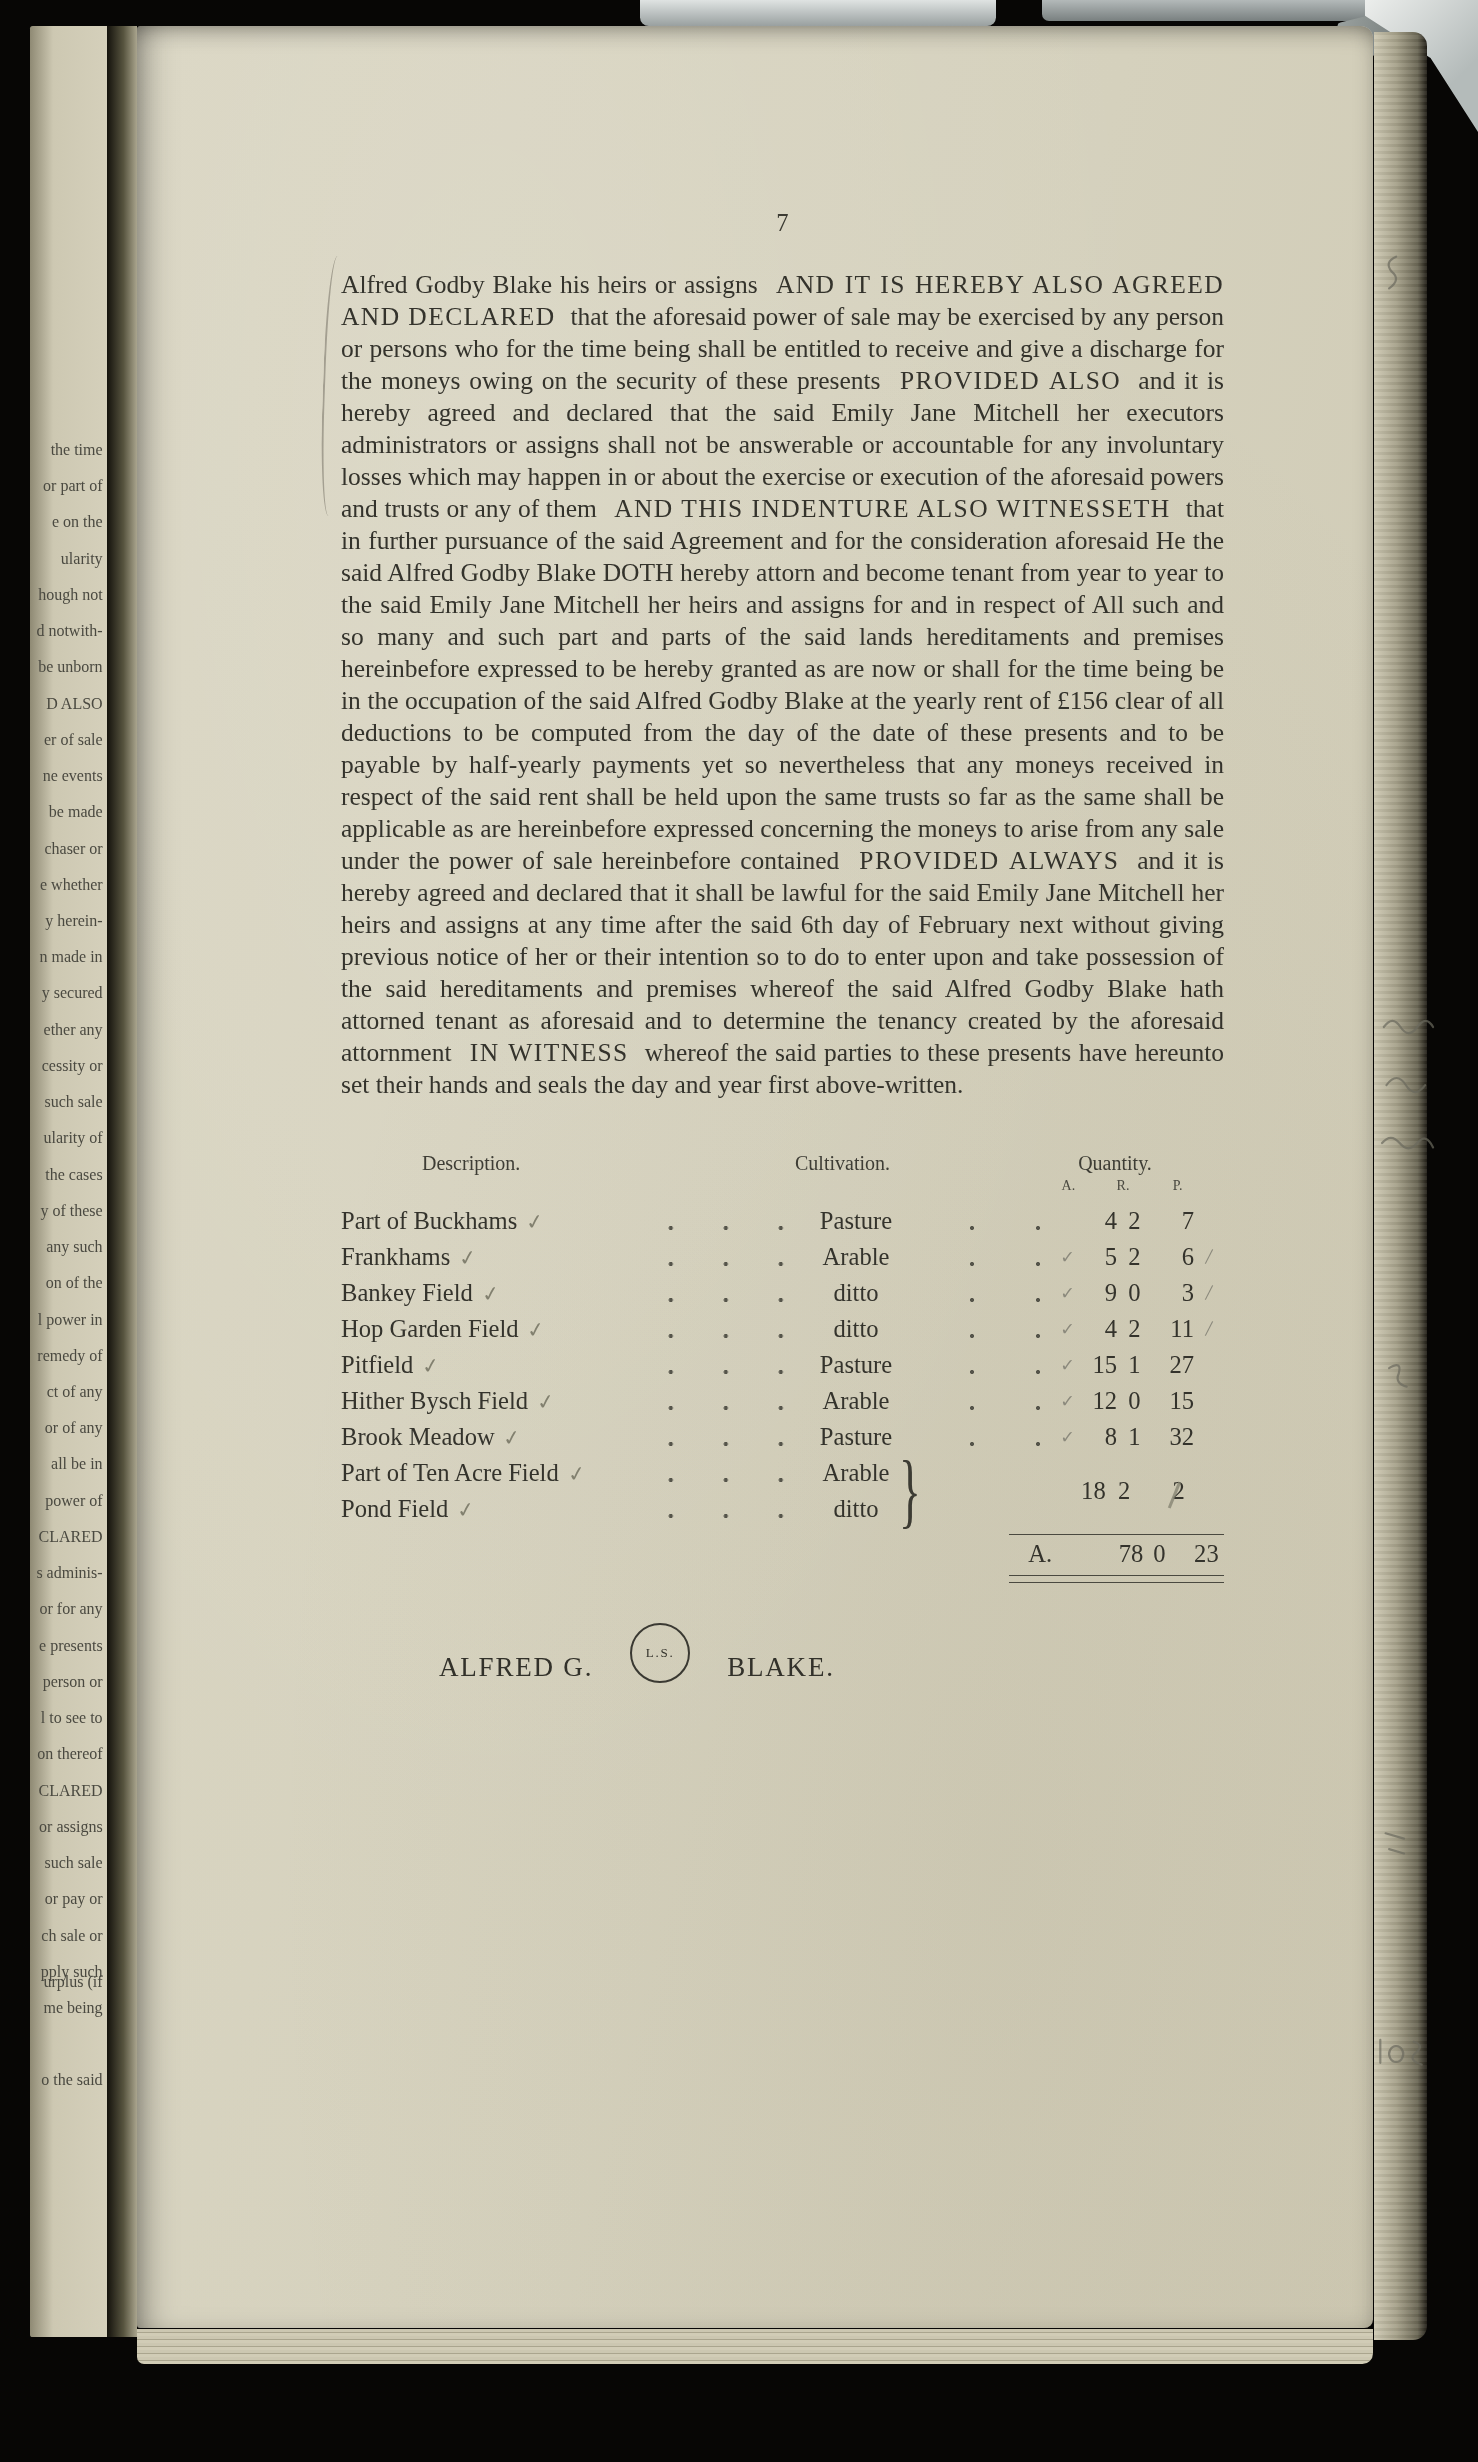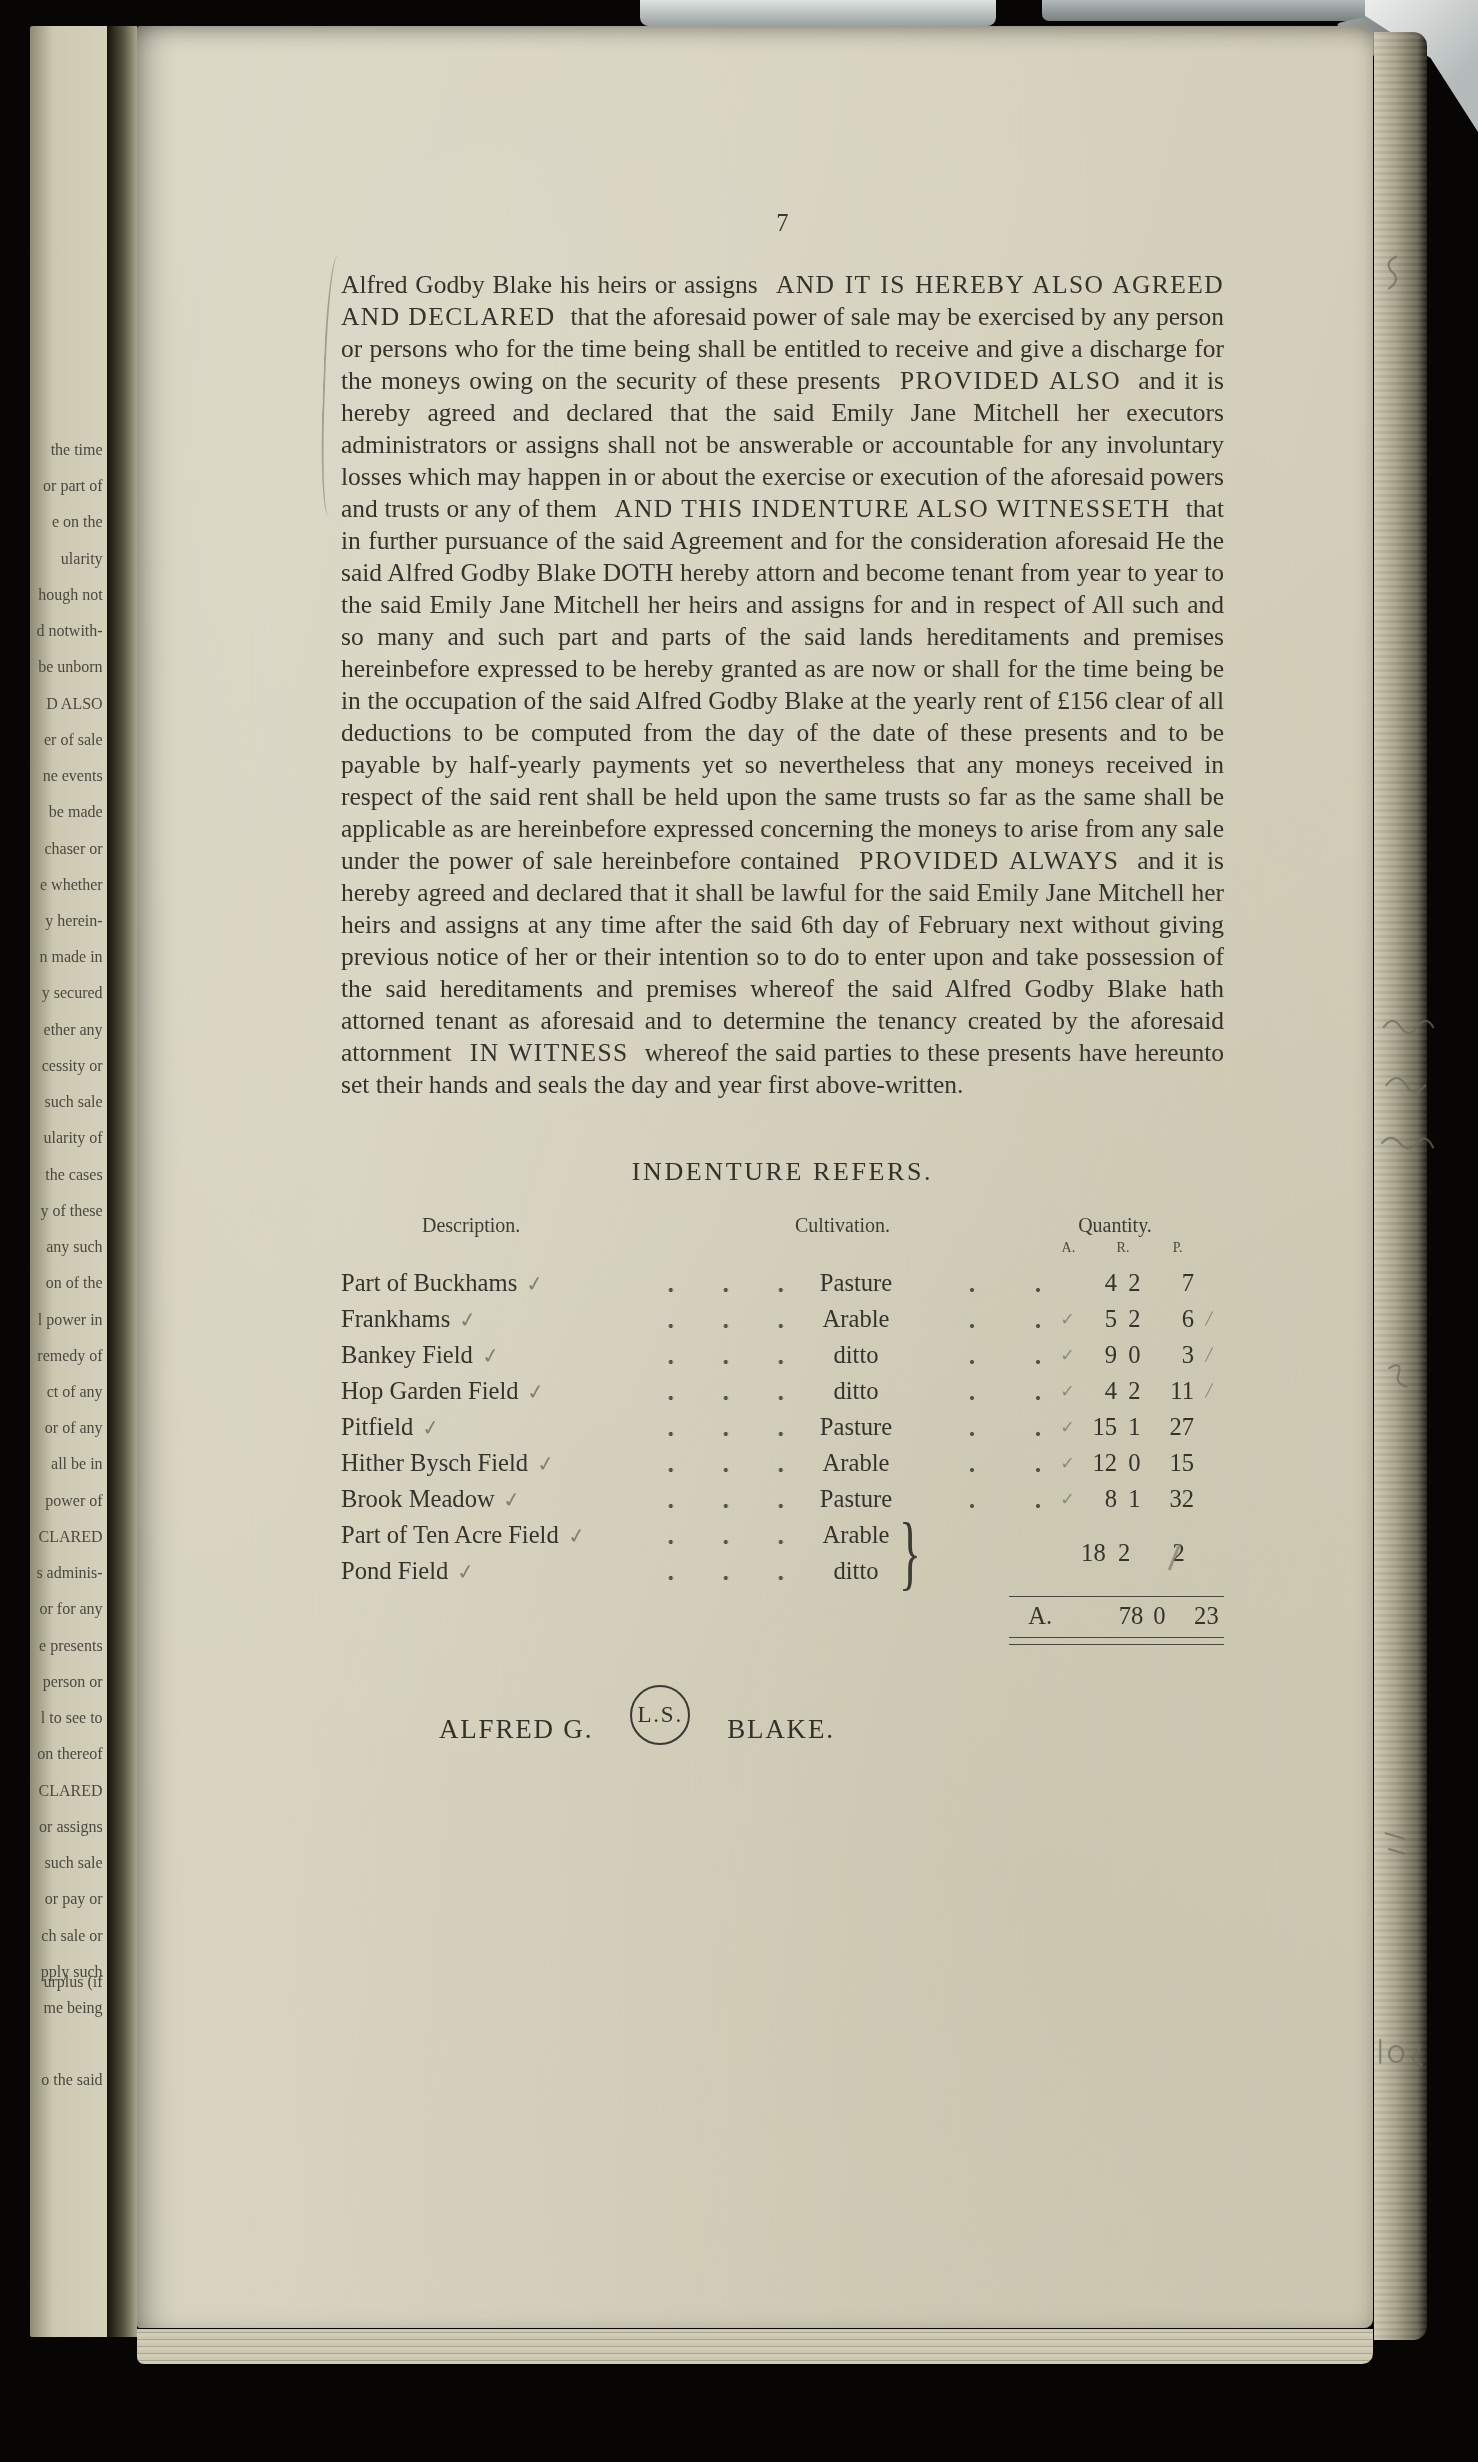--- a/index.html
+++ b/index.html
@@ -99,21 +99,21 @@
     padding:5.3px 0 7px;}
   .tl-label{width:51px;padding-left:19.3px;}
   .tl-a{width:74px;text-align:right;}
   .tl-r{width:35px;text-align:center;}
   .tl-p{width:47px;text-align:right;padding-right:5.3px;}
   .rule-double{height:5.3px;border-top:1.8px solid #4a4940;border-bottom:1.8px solid #4a4940;}
   
   .signature{margin-top:40px;display:flex;align-items:flex-end;gap:37px;
     padding-left:98px;font-size:27px;letter-spacing:1.8px;color:#32312a;}
   .seal{width:56px;height:56px;border:2.2px solid #3a3932;border-radius:50%;
-    display:flex;align-items:center;justify-content:center;font-size:23px;
+    display:flex;align-items:center;justify-content:center;font-size:13px;
     letter-spacing:1.8px;}
   
   .marg-svg{position:absolute;left:1359px;top:0;pointer-events:none;}
 </style>
 </head>
 <body>
 
 <div class="clamp-a"></div>
 <div class="clamp-b"></div>
 <div class="corner-paper2"></div>
@@ -172,21 +172,20 @@
 <div class="gutter"></div>
 
 <div class="main-page">
   <div class="pencil-arc"></div>
   <div class="page-number">7</div>
 
   <div class="text-col">
     <div class="deed"><span>Alfred Godby Blake his heirs or assigns </span><span class="caps">AND IT IS HEREBY ALSO AGREED AND DECLARED </span><span>that the aforesaid power of sale may be exercised by any person or persons who for the time being shall be entitled to receive and give a discharge for the moneys owing on the security of these presents </span><span class="caps">PROVIDED ALSO </span><span>and it is hereby agreed and declared that the said Emily Jane Mitchell her executors administrators or assigns shall not be answerable or accountable for any involuntary losses which may happen in or about the exercise or execution of the aforesaid powers and trusts or any of them </span><span class="caps">AND THIS INDENTURE ALSO WITNESSETH </span><span>that in further pursuance of the said Agreement and for the consideration aforesaid He the said Alfred Godby Blake DOTH hereby attorn and become tenant from year to year to the said Emily Jane Mitchell her heirs and assigns for and in respect of All such and so many and such part and parts of the said lands hereditaments and premises hereinbefore expressed to be hereby granted as are now or shall for the time being be in the occupation of the said Alfred Godby Blake at the yearly rent of £156 clear of all deductions to be computed from the day of the date of these presents and to be payable by half-yearly payments yet so nevertheless that any moneys received in respect of the said rent shall be held upon the same trusts so far as the same shall be applicable as are hereinbefore expressed concerning the moneys to arise from any sale under the power of sale hereinbefore contained </span><span class="caps">PROVIDED ALWAYS </span><span>and it is hereby agreed and declared that it shall be lawful for the said Emily Jane Mitchell her heirs and assigns at any time after the said 6th day of February next without giving previous notice of her or their intention so to do to enter upon and take possession of the said hereditaments and premises whereof the said Alfred Godby Blake hath attorned tenant as aforesaid and to determine the tenancy created by the aforesaid attornment </span><span class="caps">IN WITNESS </span><span>whereof the said parties to these presents have hereunto set their hands and seals the day and year first above-written. </span></div>
 
     <div class="sched-head">
-      <div>INDENTURE REFERS.</div>
     </div>
 
     <div class="thead">
       <span class="h-desc">Description.</span>
       <span class="h-cult">Cultivation.</span>
       <span class="h-qty">Quantity.</span>
       <span class="h-arp">
         <span>A.</span>
         <span>R.</span>
         <span>P.</span>

